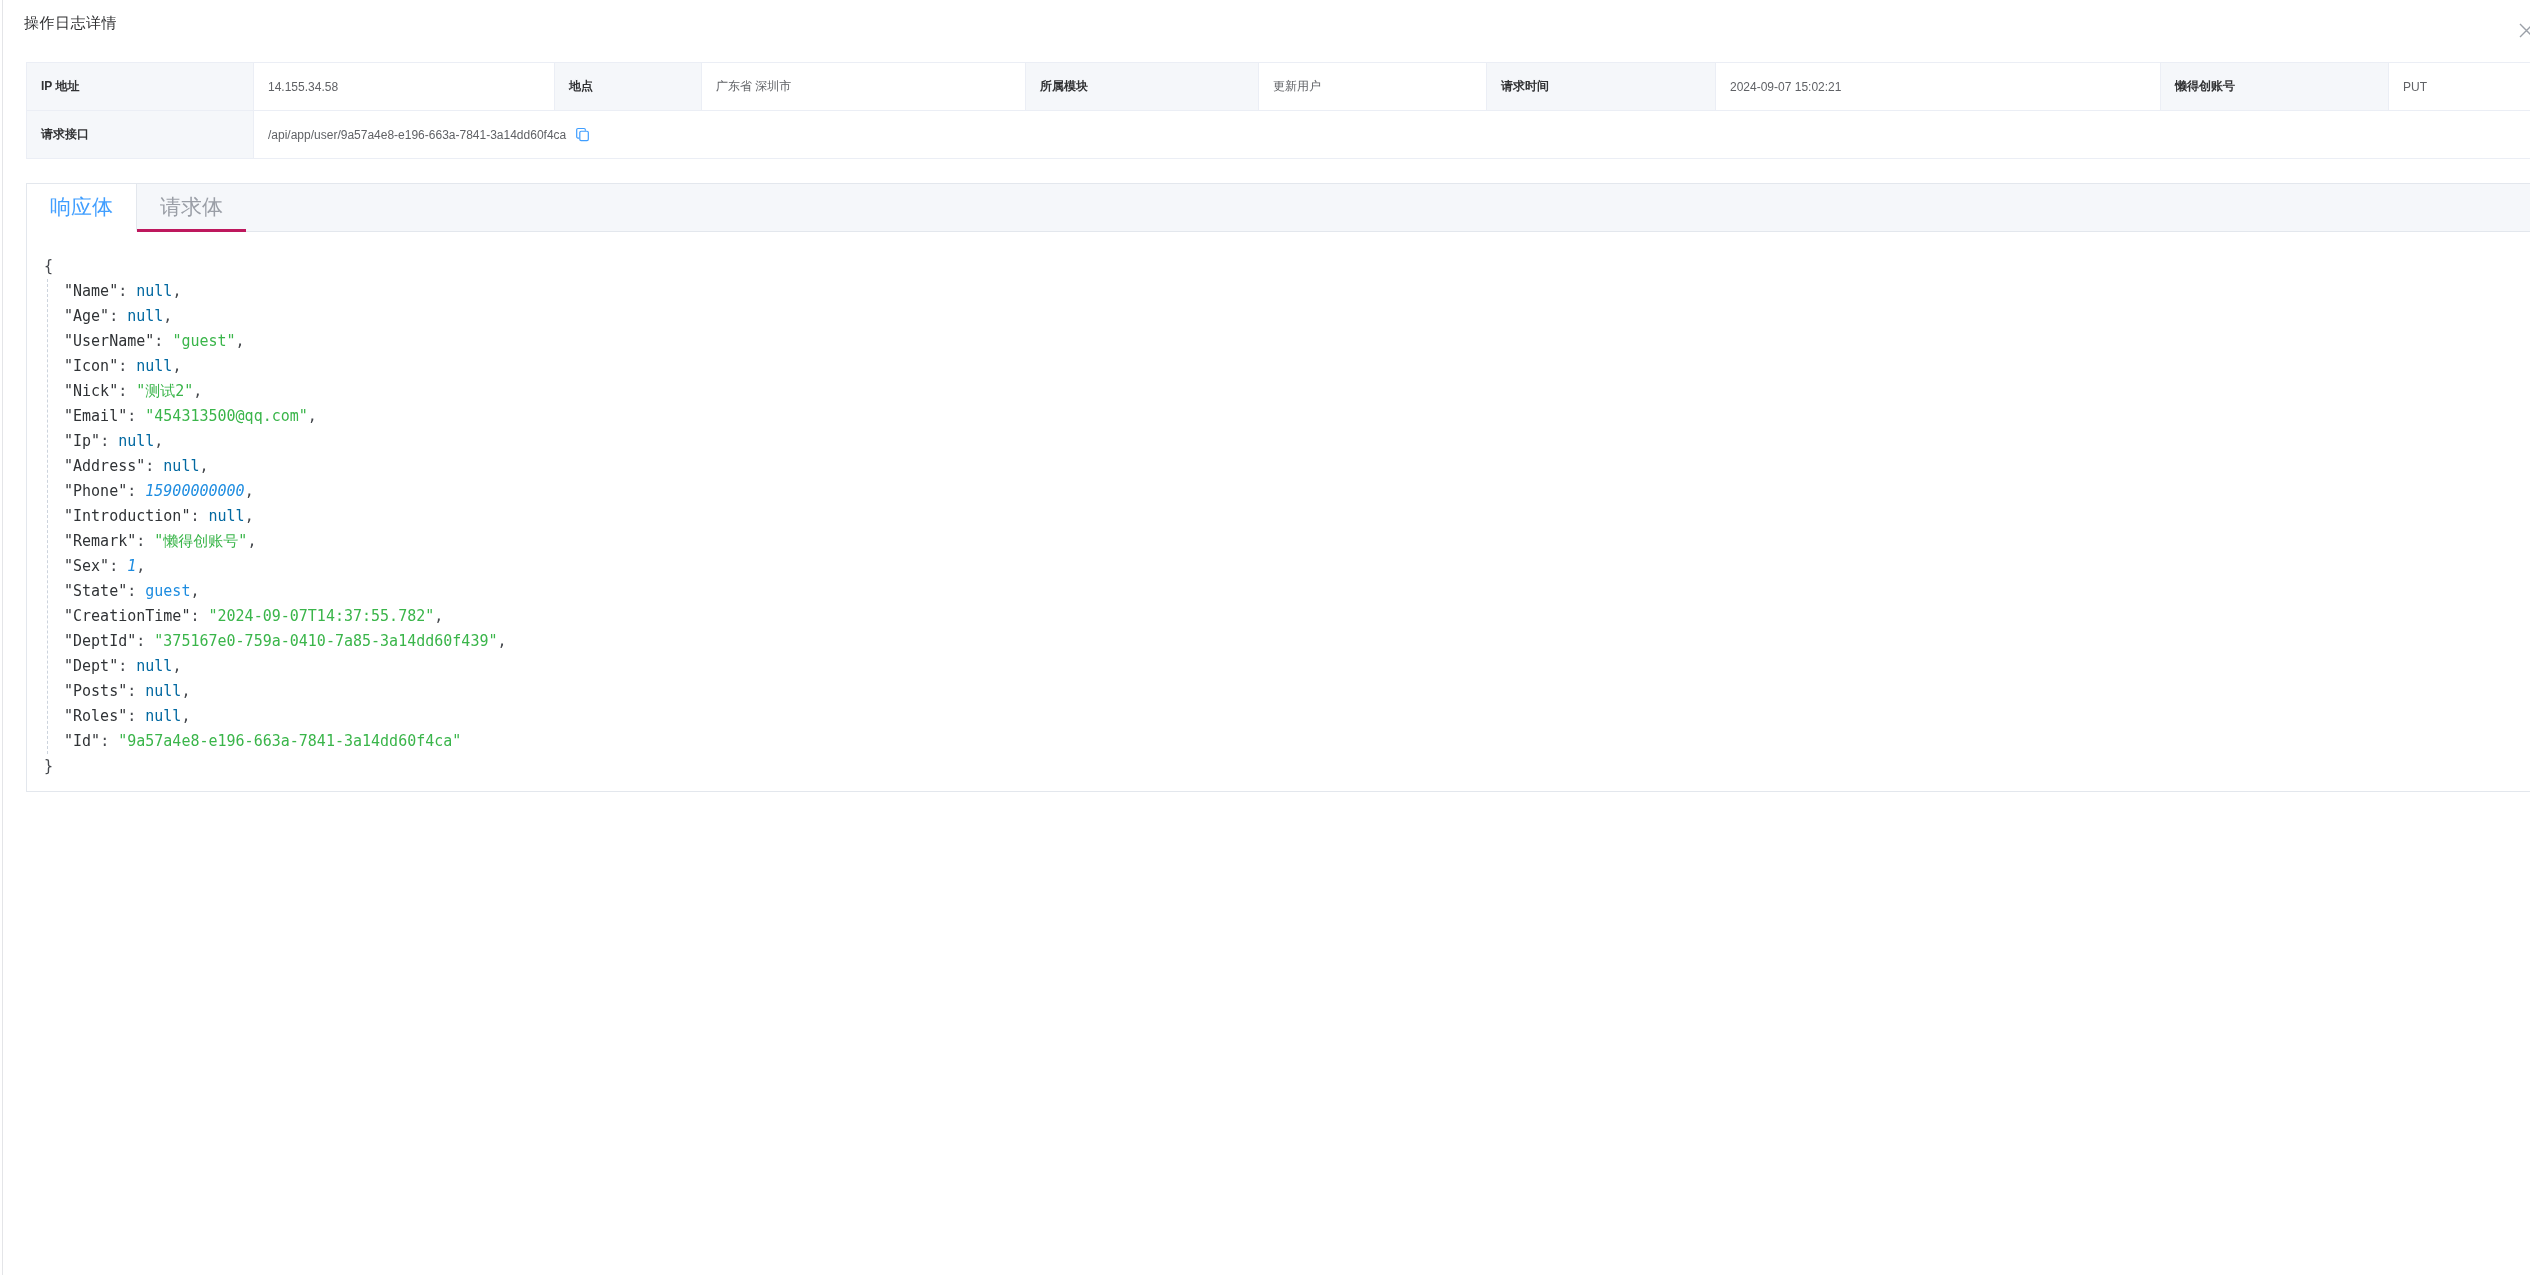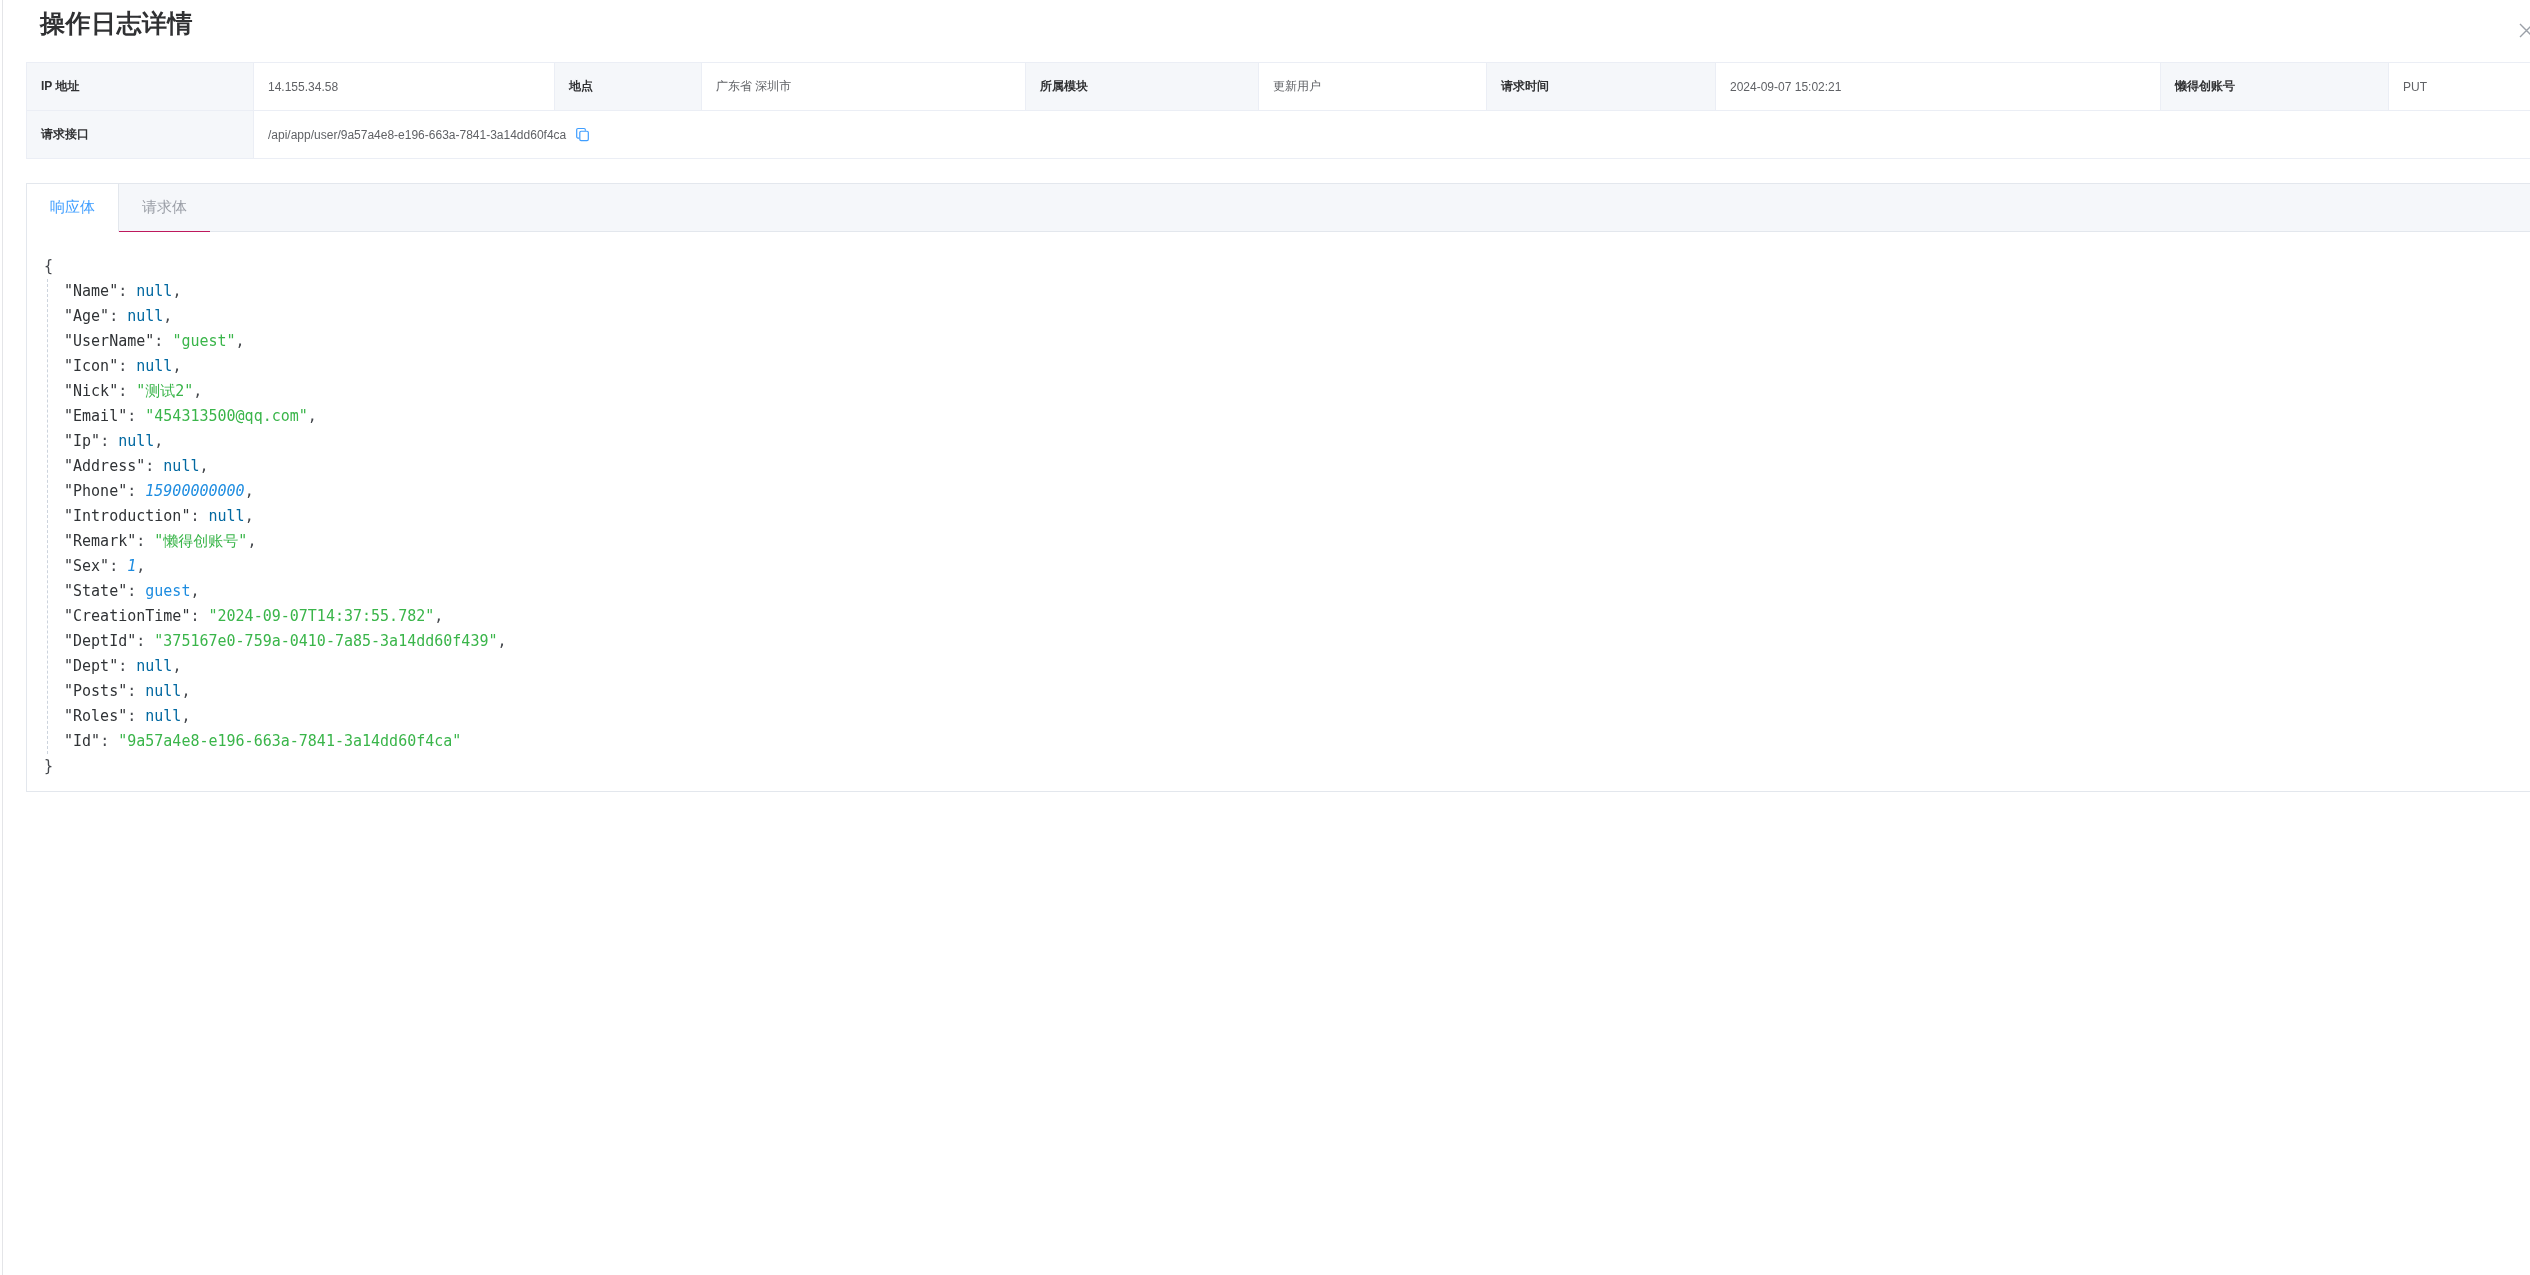--- a/index.html
+++ b/index.html
@@ -2,44 +2,44 @@
 <html><head>
 <meta charset="utf-8">
 <style>
   * { box-sizing: border-box; margin: 0; padding: 0; }
   html, body { width: 2530px; height: 1275px; overflow: hidden; background: #fff; }
   body { font-family: "Liberation Sans", "DejaVu Sans", sans-serif; }
 
   .drawer { position: relative; width: 2530px; height: 1275px; background: #fff; overflow: hidden; }
   .drawer-edge { position: absolute; left: 2px; top: 0; bottom: 0; width: 1px; background: #e4e5e8; }
 
-  .drawer-title { position: absolute; left: 40px; top: 13px; font-size: 25px; line-height: 20px;
-                  color: #303133; font-weight: 700; letter-spacing: 0.5px; }
+  .drawer-title { position: absolute; left: 24px; top: 13px; font-size: 15px; line-height: 20px;
+                  color: #303133; font-weight: 400; letter-spacing: 0.5px; }
 
   .close-btn { position: absolute; left: 2516px; top: 20px; width: 20px; height: 20px;
                display: flex; align-items: center; justify-content: center; cursor: pointer;
                background: transparent; border: none; }
   .close-btn svg { display: block; }
 
   
   .details { position: absolute; left: 26px; top: 62px; width: 2514px; }
   .details table { width: 100%; border-collapse: collapse; table-layout: fixed; }
   .details td { border: 1px solid #ebeef5; height: 48px; padding: 0 14px;
                 font-size: 12px; vertical-align: middle; white-space: nowrap; overflow: hidden; }
   .details td.label { background: #f5f7fa; color: #303133; font-weight: 700; }
   .details td.value { background: #fff; color: #606266; font-weight: 400; }
   .api-cell-inner { display: flex; align-items: center; gap: 8px; }
   .copy-icon { display: inline-flex; cursor: pointer; flex: 0 0 auto; }
 
   
   .tabs-card { position: absolute; left: 26px; top: 183px; width: 2514px; height: 609px;
                border: 1px solid #e3e7ed; background: #fff; }
   .tabs-header { display: flex; background: #f5f7fa; height: 48px; align-items: stretch; }
-  .tab { display: flex; align-items: center; padding: 0 23px; font-size: 15px; cursor: pointer;
-         color: #9a9ea6; border-bottom: 1px solid #be185d; text-align: right; }
+  .tab { display: flex; align-items: center; padding: 0 23px; font-size: 21px; cursor: pointer;
+         color: #9a9ea6; border-bottom: 3px solid #be185d; text-align: right; }
   .tab--active { background: #fff; color: #409eff; border-right: 1px solid #e3e7ed; border-bottom-color: #fff; }
   .tabs-filler { flex: 1; border-bottom: 1px solid #e3e7ed; }
 
   
   .json-view { position: relative; padding: 22px 20px 14px 17px;
                font-family: "DejaVu Sans Mono", "Liberation Mono", monospace;
                font-size: 15px; line-height: 25px; color: #35383c; }
   .json-guide { position: absolute; left: 20px; top: 47px; height: 475px;
                 border-left: 1px dashed #ccd3dd; }
   .ln { height: 25px; white-space: pre; }

